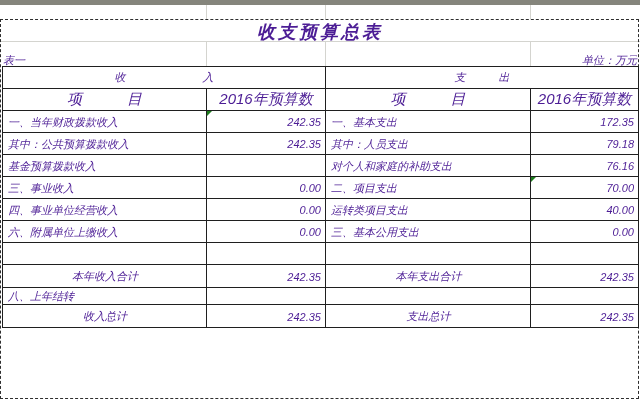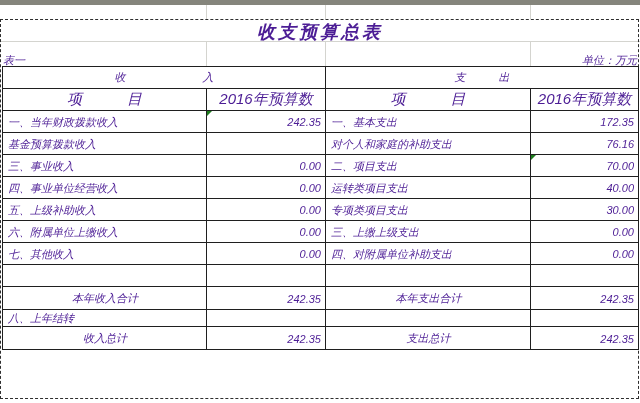--- a/index.html
+++ b/index.html
@@ -107,53 +107,47 @@
         <td>2016年预算数</td>
       </tr>
 
       <tr>
         <td>一、当年财政拨款收入</td>
         <td class="val"><i class="err"></i><span>242.35</span></td>
         <td>一、基本支出</td>
         <td class="val">172.35</td>
       </tr>
       <tr>
+        <td class="lvl2">其中：公共预算拨款收入</td>
+        <td class="val">242.35</td>
+        <td class="lvl2">其中：人员支出</td>
+        <td class="val">79.18</td>
+      </tr>
+      <tr>
         <td class="lvl3">基金预算拨款收入</td>
         <td class="val"></td>
         <td class="lvl3">对个人和家庭的补助支出</td>
         <td class="val">76.16</td>
       </tr>
       <tr>
         <td>三、事业收入</td>
         <td class="val">0.00</td>
         <td>二、项目支出</td>
         <td class="val"><i class="err"></i><span>70.00</span></td>
       </tr>
       <tr>
         <td>四、事业单位经营收入</td>
         <td class="val">0.00</td>
         <td class="lvl3">运转类项目支出</td>
         <td class="val">40.00</td>
       </tr>
       <tr>
-        <td>五、上级补助收入</td>
-        <td class="val">0.00</td>
-        <td class="lvl3">专项类项目支出</td>
-        <td class="val">30.00</td>
-      </tr>
-      <tr>
         <td>六、附属单位上缴收入</td>
         <td class="val">0.00</td>
-        <td>三、上缴上级支出</td>
-        <td class="val">0.00</td>
-      </tr>
-      <tr>
-        <td>七、其他收入</td>
-        <td class="val">0.00</td>
-        <td>四、对附属单位补助支出</td>
+        <td>三、基本公用支出</td>
         <td class="val">0.00</td>
       </tr>
       <tr>
         <td></td>
         <td class="val"></td>
         <td></td>
         <td class="val"></td>
       </tr>
       <tr class="r11">
         <td class="total">本年收入合计</td>

